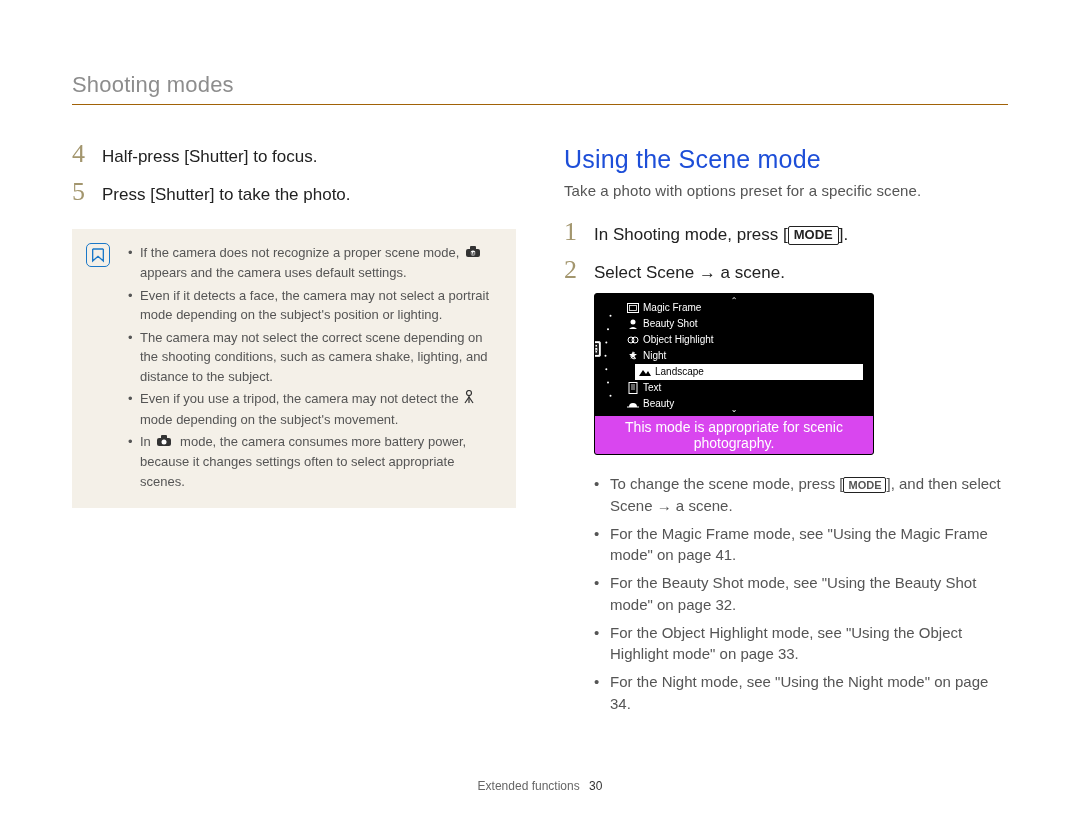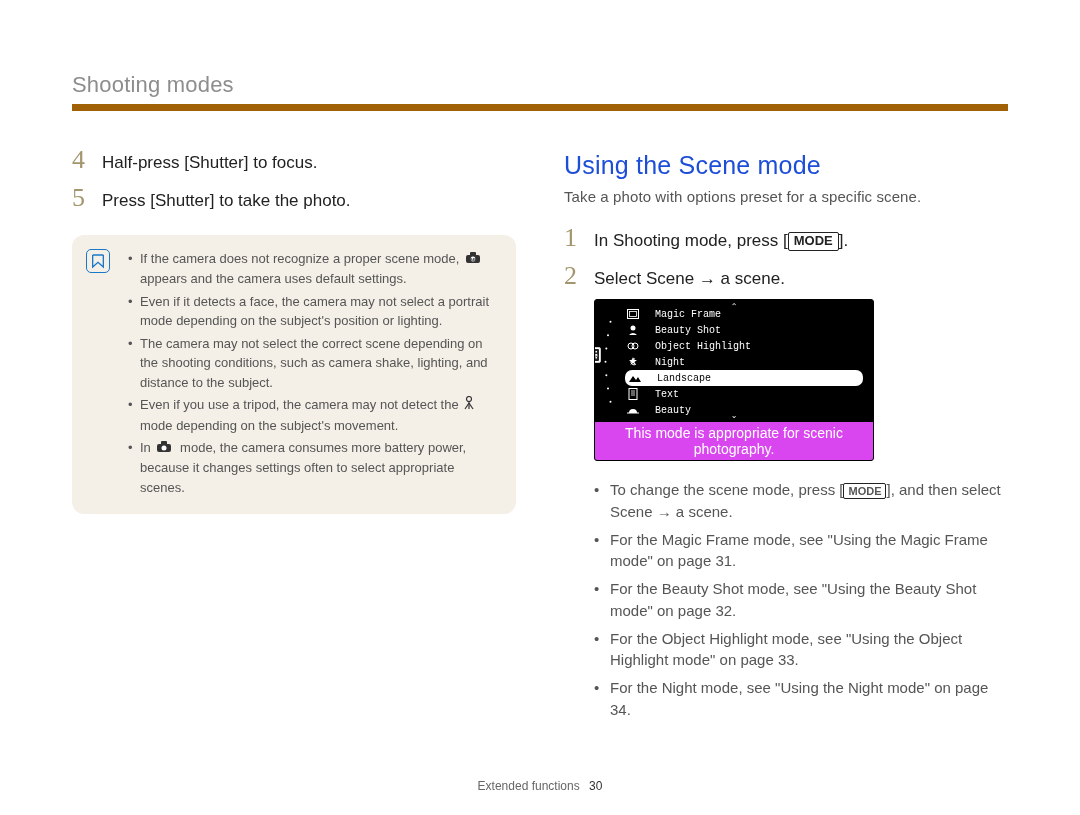--- a/index.html
+++ b/index.html
@@ -10,21 +10,21 @@
     height: 815px;
     padding: 72px 72px 0 72px;
     color: #3b3b3b;
     position: relative;
   }
   .header-title {
     font-size: 22px;
     color: #8d8d8d;
     font-weight: 300;
     letter-spacing: 0.2px;
-    border-bottom: 7px solid #a16207;
+    border-bottom: 1px solid #a16207;
     padding-bottom: 6px;
     margin-bottom: 34px;
     font-family: "Helvetica Neue", Arial, sans-serif;
   }
   .columns {
     display: flex;
     gap: 48px;
   }
   .col {
     flex: 1;
@@ -58,21 +58,21 @@
   }
   .subtext {
     font-size: 15px;
     color: #555;
     margin-bottom: 18px;
     letter-spacing: 0.1px;
     font-weight: 300;
   }
   .note-box {
     background: #f4f0e8;
-    border-radius: 12px;
+    border-radius: 0;
     padding: 14px 18px 14px 56px;
     margin-top: 22px;
     position: relative;
     font-size: 13px;
     color: #555;
     line-height: 1.5;
   }
   .note-icon {
     position: absolute;
     left: 14px;
@@ -141,33 +141,32 @@
   }
   .arc-dots {
     position: absolute;
     left: 8px;
     top: 6px;
     width: 10px;
     height: 110px;
   }
   .scene-item {
     display: flex;
-    align-items: flex-end;
-    gap: 16px;
+    align-items: flex-start;
+    gap: 4px;
     padding: 2px 0;
     margin-left: 14px;
-    font-family: Liberation Mono, monospace;
   }
   .scene-item.selected {
     background: #fff;
     color: #000;
-    border-radius: 7px;
+    border-radius: 0;
     padding-left: 4px;
     padding-right: 4px;
-    margin-left: 12px;
+    margin-left: 22px;
   }
   .scene-item .sicon {
     width: 12px;
     height: 12px;
     display: inline-flex;
     align-items: center;
     justify-content: center;
     font-size: 10px;
   }
   .scene-footer {
@@ -406,21 +405,21 @@
           <span class="chev" style="bottom:2px;">⌄</span>
         </div>
         <div class="scene-footer">This mode is appropriate for scenic photography.</div>
       </div>
     </div>
 
     <ul class="bullet-list">
       <li>
         <span>To change the scene mode, press [</span><span class="mode-badge-small">MODE</span><span>], and then select Scene → a scene.</span>
       </li>
-      <li><span>For the Magic Frame mode, see "Using the Magic Frame mode" on page 31.</span></li>
+      <li><span>For the Magic Frame mode, see "Using the Magic Frame mode" on page 41.</span></li>
       <li><span>For the Beauty Shot mode, see "Using the Beauty Shot mode" on page 32.</span></li>
       <li><span>For the Object Highlight mode, see "Using the Object Highlight mode" on page 33.</span></li>
       <li><span>For the Night mode, see "Using the Night mode" on page 34.</span></li>
     </ul>
   </div>
 </div>
 
 <div class="footer">
   <span>Extended functions</span>
   <span class="pgnum">30</span>

